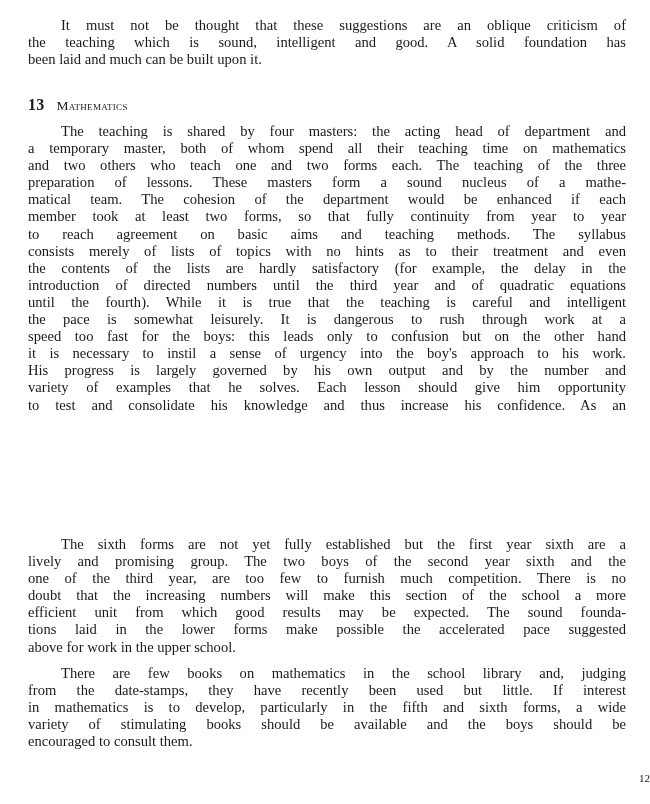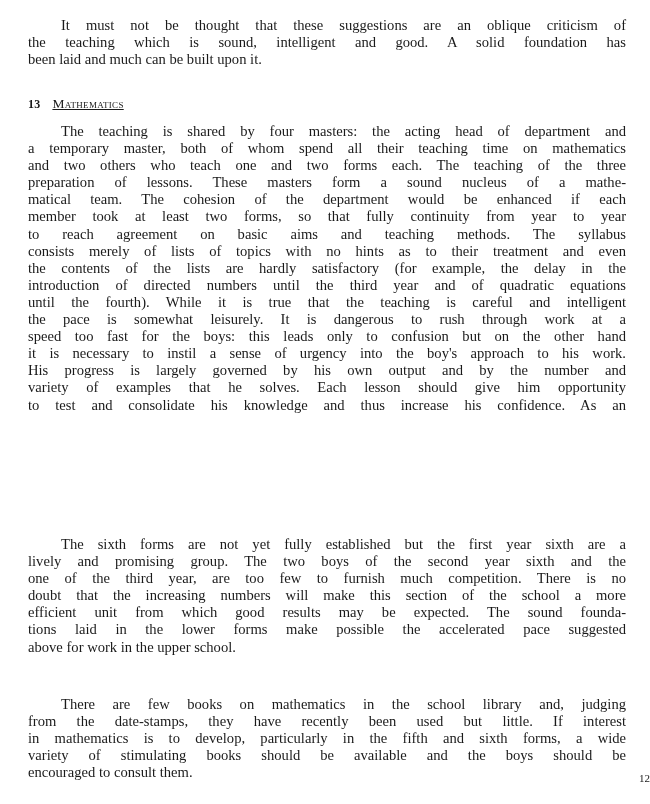--- a/index.html
+++ b/index.html
@@ -50,33 +50,32 @@
       left: 28px;
       top: 96px;
       font-size: 17px;
       font-weight: bold;
       letter-spacing: 0.2px;
       display: flex;
       align-items: baseline;
     }
     #heading .num {
       font-weight: bold;
-      font-size: 12px;
+      font-size: 16px;
       margin-right: 12px;
     }
     #heading .title {
       font-weight: normal;
       font-size: 13.5px;
       font-variant: small-caps;
       letter-spacing: 0.3px;
-      text-decoration: underline;
     }
     #body1 { top: 123px; }
     #body2 { top: 536px; }
-    #body3 { top: 696px; }
+    #body3 { top: 665px; }
     #page-number {
       position: absolute;
       left: 0;
       width: 650px;
       top: 772px;
       text-align: right;
       font-size: 11px;
     }
   </style>
 </head>

